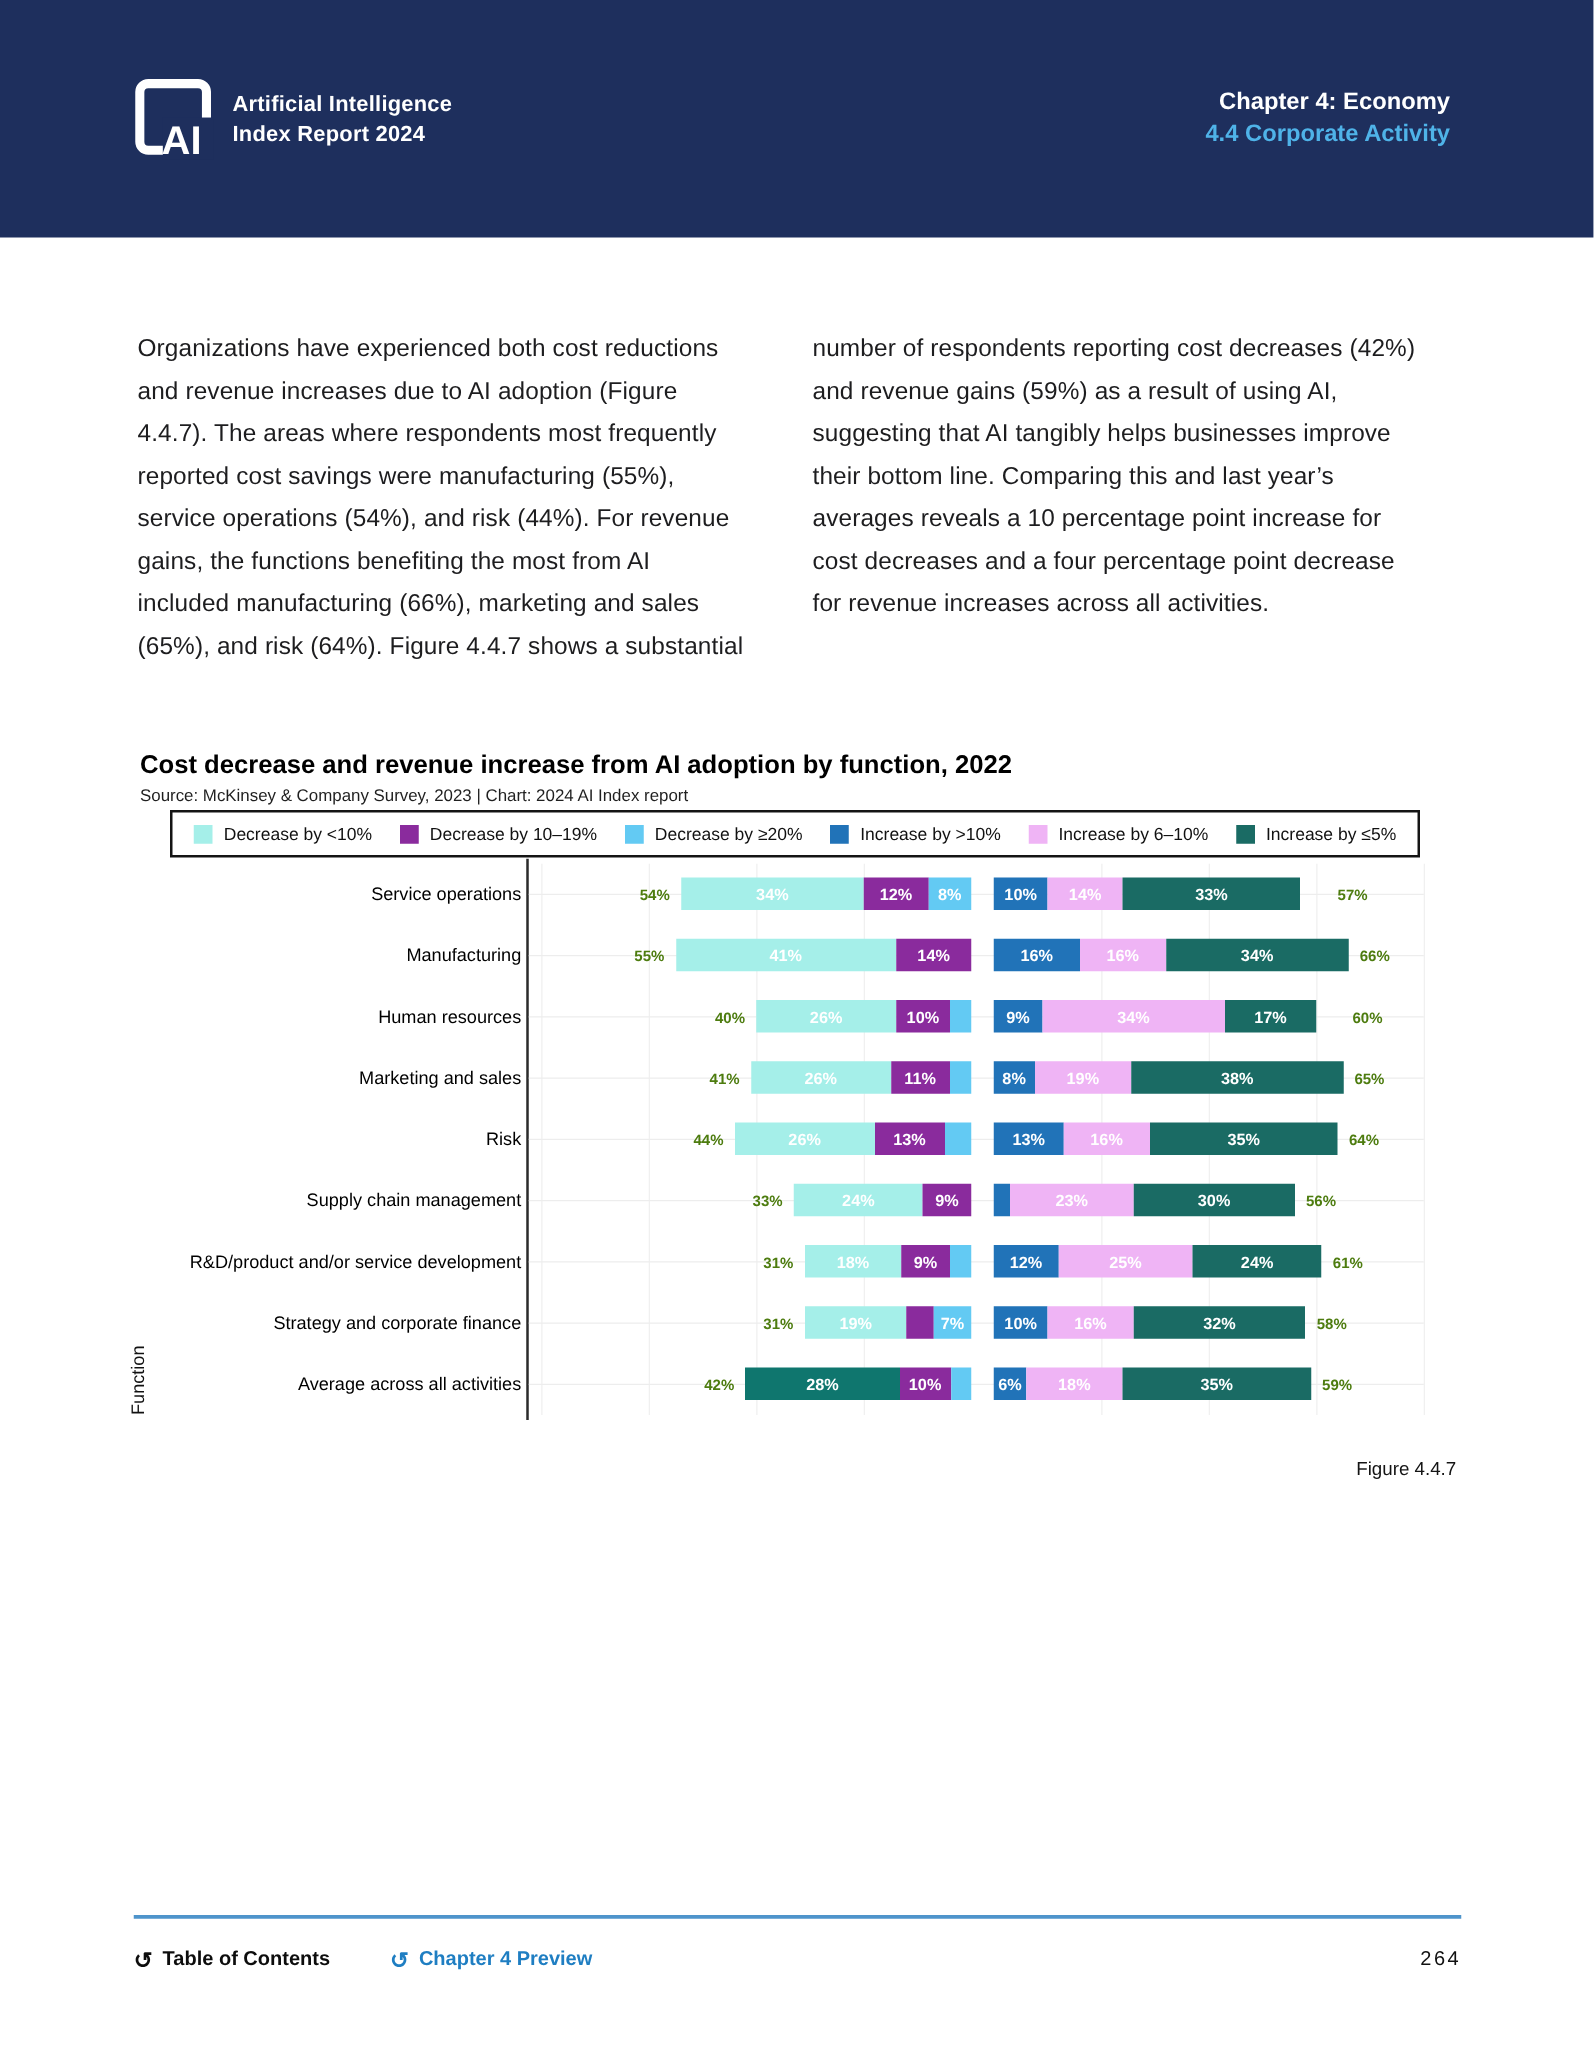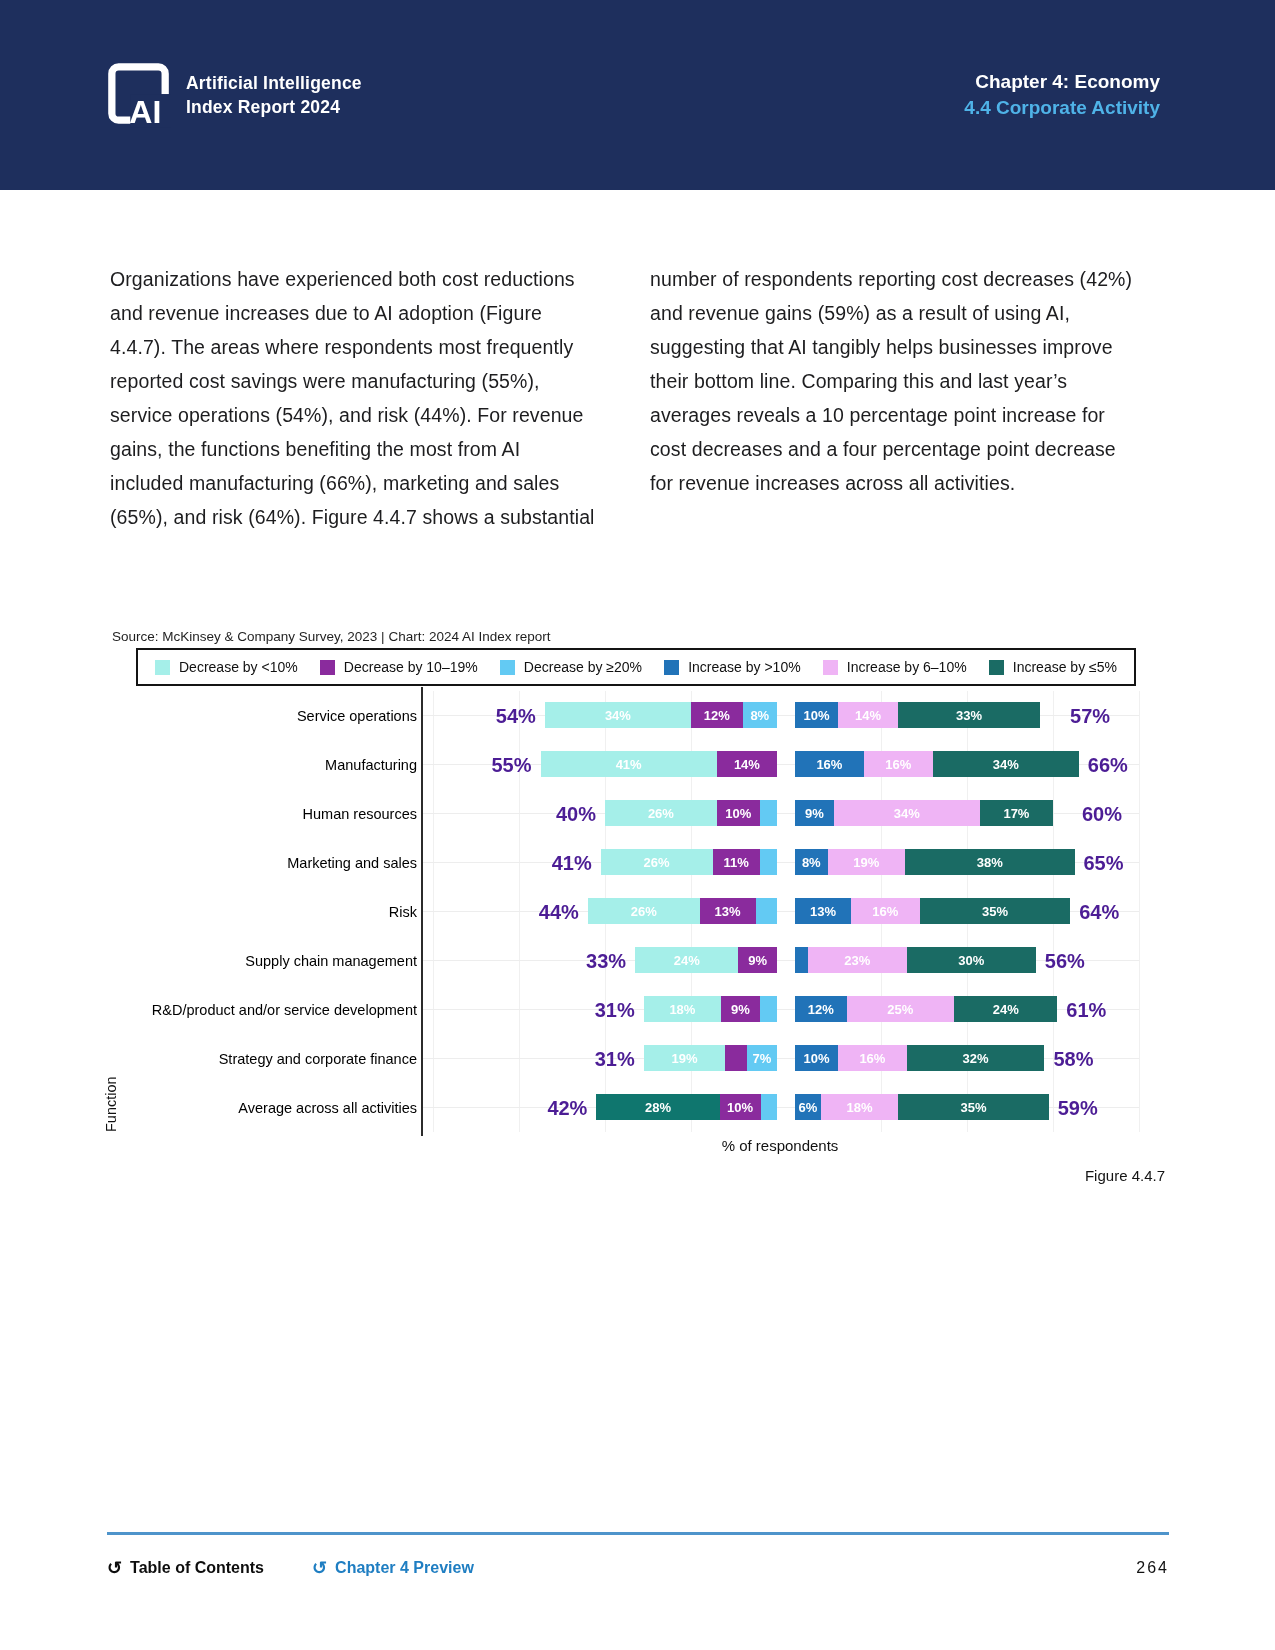--- a/index.html
+++ b/index.html
@@ -42,21 +42,21 @@
   .crow { position:relative; height:49px; }
   .hline { position:absolute; left:423px; width:716px; top:24px; height:1px; background:#ededed; }
   .cat { position:absolute; left:0; width:417px; top:50%; transform:translateY(-50%);
          text-align:right; font-size:14.5px; color:#000; }
   .bar { position:absolute; top:11px; height:26px; display:flex; }
   .lbar { right:498px; }   
   .rbar { left:795px; }
   .seg { height:100%; display:flex; align-items:center; justify-content:center; overflow:hidden; }
   .seg span { color:#fff; font-weight:bold; font-size:13px; white-space:nowrap; }
   .tot { position:absolute; top:50%; transform:translateY(-50%); font-weight:bold;
-         font-size:20px; color:#4c1d95; white-space:nowrap; }
+         font-size:12px; color:#4d7c0f; white-space:nowrap; }
   .xlab { position:absolute; top:1137px; left:421px; width:718px; text-align:center; font-size:15px; color:#111; }
   .figcap { position:absolute; top:1167px; left:900px; width:265px; text-align:right; font-size:15px; color:#141414; }
 
   
   .fdiv { position:absolute; top:1532px; left:107px; width:1062px; height:3px; background:#4E94CB; }
   .frow { position:absolute; top:1554px; left:107px; width:1062px; height:28px; display:flex; align-items:center; }
   .flink { display:flex; align-items:center; gap:8px; font-size:16px; font-weight:bold;
            text-decoration:none; cursor:pointer; }
   .flink.toc { color:#0d0d0d; }
   .flink.preview { color:#1F7EC2; margin-left:48px; }
@@ -84,20 +84,21 @@
       <div class="chapter">Chapter 4: Economy</div>
       <div class="section">4.4 Corporate Activity</div>
     </div>
   </header>
 
   <div class="columns">
     <p class="col">Organizations have experienced both cost reductions and revenue increases due to AI adoption (Figure 4.4.7). The areas where respondents most frequently reported cost savings were manufacturing (55%), service operations (54%), and risk (44%). For revenue gains, the functions benefiting the most from AI included manufacturing (66%), marketing and sales (65%), and risk (64%). Figure 4.4.7 shows a substantial</p>
     <p class="col">number of respondents reporting cost decreases (42%) and revenue gains (59%) as a result of using AI, suggesting that AI tangibly helps businesses improve their bottom line. Comparing this and last year’s averages reveals a 10 percentage point increase for cost decreases and a four percentage point decrease for revenue increases across all activities.</p>
   </div>
 
+  <h2 class="chart-title">Cost decrease and revenue increase from AI adoption by function, 2022</h2>
   <div class="chart-source">Source: McKinsey &amp; Company Survey, 2023 | Chart: 2024 AI Index report</div>
 
   <div class="legend" id="legend">
       <div class="legend-item">
         <span class="swatch" style="background: rgb(165, 239, 233);"></span>
         <span>Decrease by &lt;10%</span>
       </div>
       <div class="legend-item">
         <span class="swatch" style="background: rgb(138, 43, 157);"></span>
         <span>Decrease by 10–19%</span>
@@ -360,21 +361,20 @@
             </div>
             <div class="seg" style="width: 150.5px; background: rgb(26, 107, 100);">
               <span>35%</span>
             </div>
           </div>
           <div class="tot" style="left: 1057.7px;">59%</div>
         </div>
       </div>
   </div>
 
-  <div class="xlab">% of respondents</div>
   <div class="figcap">Figure 4.4.7</div>
 
   <div class="fdiv"></div>
   <div class="frow">
     <a class="flink toc">
       <span class="ficon">↺</span>
       <span>Table of Contents</span>
     </a>
     <a class="flink preview">
       <span class="ficon">↺</span>

